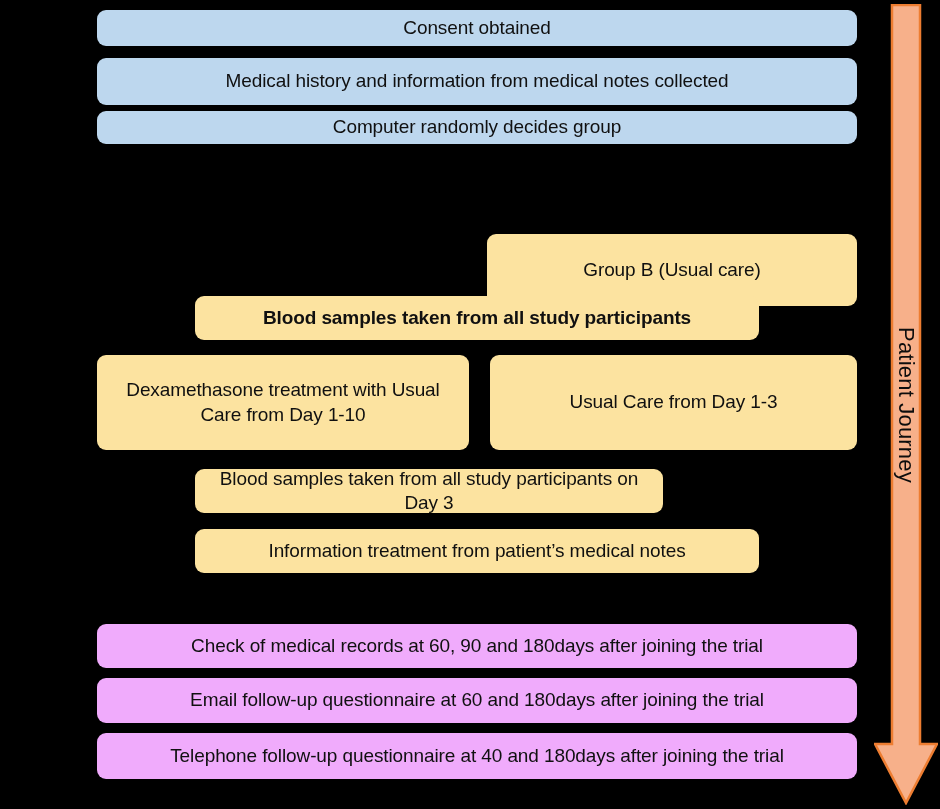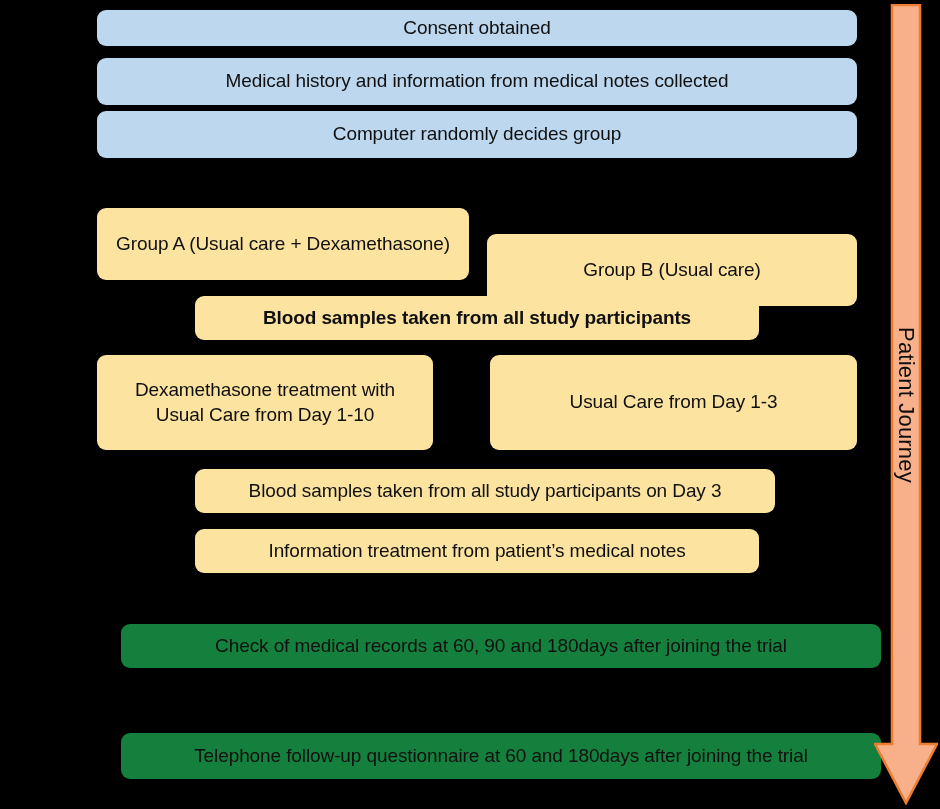--- a/index.html
+++ b/index.html
@@ -26,21 +26,21 @@
     justify-content: center;
     text-align: center;
     color: #101010;
     font-size: 19px;
     line-height: 1.28;
     padding: 4px 12px;
     letter-spacing: -0.1px;
   }
   .node.blue   { background: #bdd7ee; }
   .node.yellow { background: #fce3a0; }
-  .node.green  { background: #15803d; margin-left: 24px; }
+  .node.green  { background: #f0abfc; }
 
   
   #journey-arrow {
     position: absolute;
     left: 874px;
     top: 4px;
     width: 64px;
     height: 801px;
   }
   #journey-arrow svg {
@@ -74,59 +74,59 @@
 <div id="canvas">
 
   <div class="node blue" style="left:97px; top:10px; width:760px; height:36px;">
     <span>Consent obtained</span>
   </div>
 
   <div class="node blue" style="left:97px; top:58px; width:760px; height:47px;">
     <span>Medical history and information from medical notes collected</span>
   </div>
 
-  <div class="node blue" style="left:97px; top:111px; width:760px; height:47px;">
+  <div class="node blue" style="left:97px; top:111px; width:760px; height:33px;">
     <span>Computer randomly decides group</span>
   </div>
 
-  <div class="node yellow" style="left:97px; top:208px; width:372px; height:72px;">
-    <span>Group A (Usual care + Dexamethasone)</span>
-  </div>
 
   <div class="node yellow" style="left:487px; top:208px; width:370px; height:72px;margin-top:26px;">
     <span>Group B (Usual care)</span>
   </div>
 
   <div class="node yellow" style="left:195px; top:296px; width:564px; height:44px;font-weight:bold;">
     <span>Blood samples taken from all study participants</span>
   </div>
 
-  <div class="node yellow" style="left:97px; top:355px; width:336px; height:95px;">
+  <div class="node yellow" style="left:97px; top:355px; width:372px; height:95px;">
     <span>Dexamethasone treatment with Usual Care from Day 1-10</span>
   </div>
 
   <div class="node yellow" style="left:490px; top:355px; width:367px; height:95px;">
     <span>Usual Care from Day 1-3</span>
   </div>
 
-  <div class="node yellow" style="left:195px; top:469px; width:580px; height:44px;">
+  <div class="node yellow" style="left:195px; top:469px; width:468px; height:44px;">
     <span>Blood samples taken from all study participants on Day 3</span>
   </div>
 
   <div class="node yellow" style="left:195px; top:529px; width:564px; height:44px;">
     <span>Information treatment from patient’s medical notes</span>
   </div>
 
   <div class="node green" style="left:97px; top:624px; width:760px; height:44px;">
     <span>Check of medical records at 60, 90 and 180days after joining the trial</span>
   </div>
 
+  <div class="node green" style="left:97px; top:678px; width:760px; height:45px;">
+    <span>Email follow-up questionnaire at 60 and 180days after joining the trial</span>
+  </div>
 
   <div class="node green" style="left:97px; top:733px; width:760px; height:46px;">
-    <span>Telephone follow-up questionnaire at 60 and 180days after joining the trial</span>
+    <span>Telephone follow-up questionnaire at 40 and 180days after joining the trial</span>
   </div>
 
   <div id="journey-arrow">
     <svg viewBox="0 0 64 801" preserveAspectRatio="none" xmlns="http://www.w3.org/2000/svg">
       <polygon points="18,1 46,1 46,740 63,740 32,799 1,740 18,740" fill="#f7b08a" stroke="#ed7d31" stroke-width="2.5" stroke-linejoin="miter"></polygon>
     </svg>
   </div>
   <div id="journey-label">
     <span>Patient Journey</span>
   </div>

